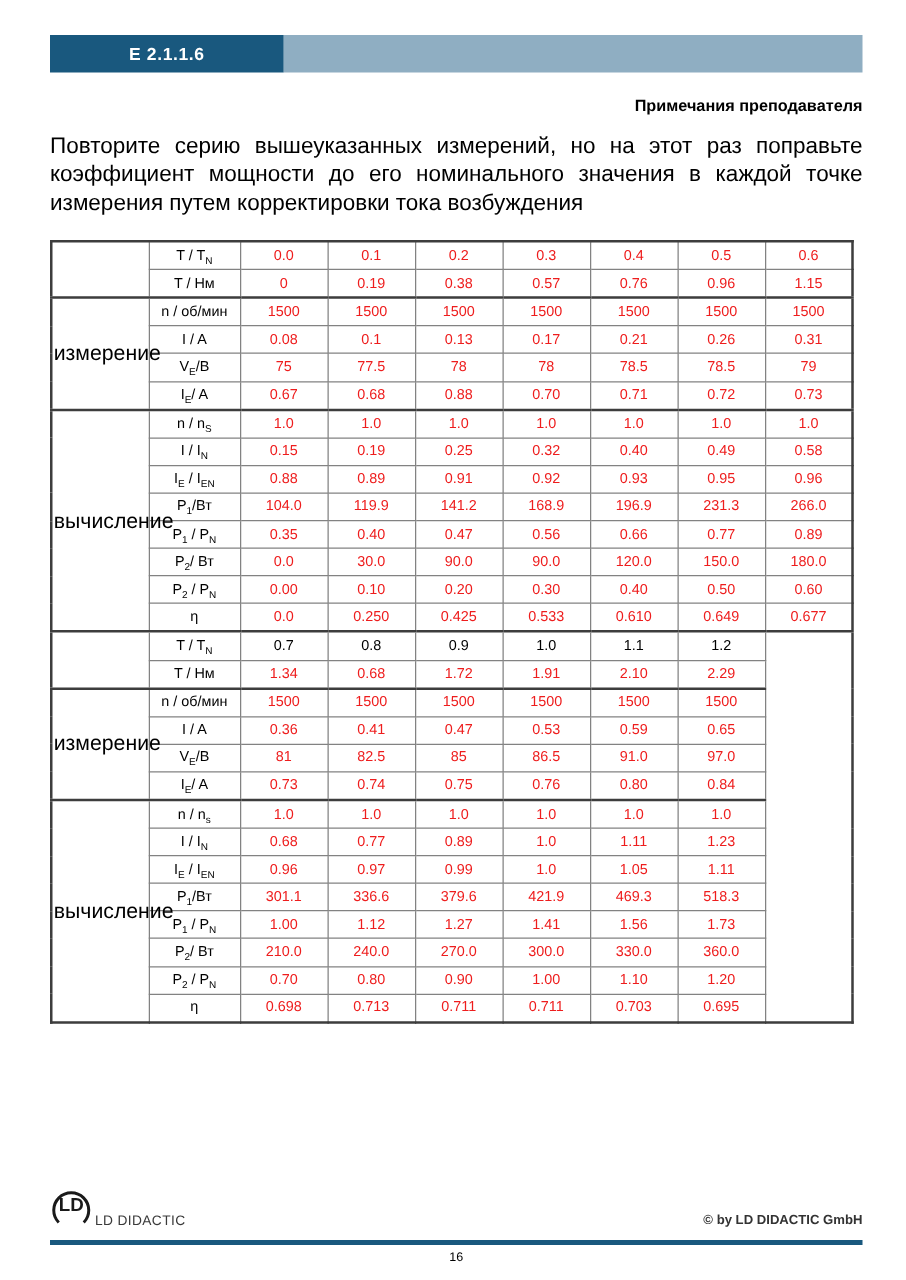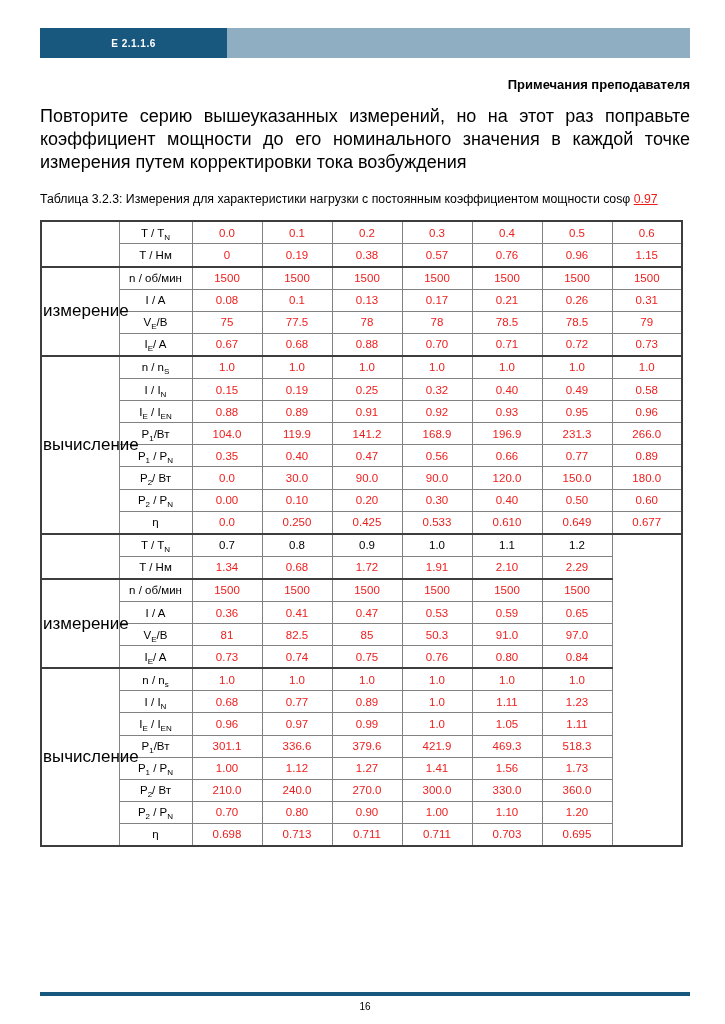--- a/index.html
+++ b/index.html
@@ -19,21 +19,21 @@
     color:#111;
     overflow:hidden;
     box-sizing:border-box;
   }
   .content{position:absolute;left:40px;right:35px;top:0;}
   
   .header-bar{margin-top:28px;height:30px;display:flex;}
   .header-bar .seg-dark{
     width:187px;height:100%;background:var(--c-dark);
     display:flex;align-items:center;justify-content:center;
-    color:#fff;font-weight:bold;font-size:10px;letter-spacing:.5px;
+    color:#fff;font-weight:bold;font-size:14px;letter-spacing:.5px;
   }
   .header-bar .seg-light{flex:1;height:100%;background:var(--c-light);}
   
   .doc-title{
     margin-top:19px;text-align:right;font-weight:bold;font-size:13px;color:#000;
   }
   
   .body-text{
     margin-top:13px;font-size:18px;line-height:1.28;text-align:justify;color:#000;
   }
@@ -85,24 +85,20 @@
       <div class="seg-dark">
         <span>E 2.1.1.6</span>
       </div>
       <div class="seg-light"></div>
     </div>
 
     <div class="doc-title">Примечания преподавателя</div>
 
     <p class="body-text">Повторите серию вышеуказанных измерений, но на этот раз поправьте коэффициент мощности до его номинального значения в каждой точке измерения путем корректировки тока возбуждения</p>
 
-    <p class="table-caption">
-      <span>Таблица 3.2.3: Измерения для характеристики нагрузки с постоянным коэффициентом мощности cosφ</span>
-      <span class="red-underline">0.97</span>
-    </p>
 
     <table class="meas">
       <colgroup>
         <col style="width:78px">
           <col style="width:73px">
         <col style="width:70px">
           <col style="width:70px">
           <col style="width:70px">
         <col style="width:70px">
           <col style="width:70px">
@@ -290,21 +286,21 @@
             <td class="val red">0.47</td>
             <td class="val red">0.53</td>
             <td class="val red">0.59</td>
             <td class="val red">0.65</td>
           </tr>
           <tr>
             <td>V<sub>E</sub>/В</td>
             <td class="val red">81</td>
             <td class="val red">82.5</td>
             <td class="val red">85</td>
-            <td class="val red">50.3</td>
+            <td class="val red">86.5</td>
             <td class="val red">91.0</td>
             <td class="val red">97.0</td>
           </tr>
           <tr>
             <td>I<sub>E</sub>/ A</td>
             <td class="val red">0.73</td>
             <td class="val red">0.74</td>
             <td class="val red">0.75</td>
             <td class="val red">0.76</td>
             <td class="val red">0.80</td>
@@ -382,16 +378,28 @@
             <td class="val red">0.711</td>
             <td class="val red">0.703</td>
             <td class="val red">0.695</td>
           </tr>
         </tbody>
     </table>
 
   </div>
 
   <div class="footer">
+    <div class="footer-row">
+      <div class="brand">
+        <span>
+          <svg width="34" height="38" viewBox="0 0 34 38">
+            <path d="M7 35 A 14 14 0 1 1 27 35" fill="none" stroke="#1a1a1a" stroke-width="2.4"></path>
+            <text x="17" y="26" text-anchor="middle" font-size="15" font-weight="bold" font-family="Liberation Sans, sans-serif" fill="#1a1a1a">LD</text>
+          </svg>
+        </span>
+        <span class="brand-name">LD DIDACTIC</span>
+      </div>
+      <div class="copyright">© by LD DIDACTIC GmbH</div>
+    </div>
     <div class="footer-line"></div>
     <div class="page-number">16</div>
   </div>
 </div>
 
 </body></html>

